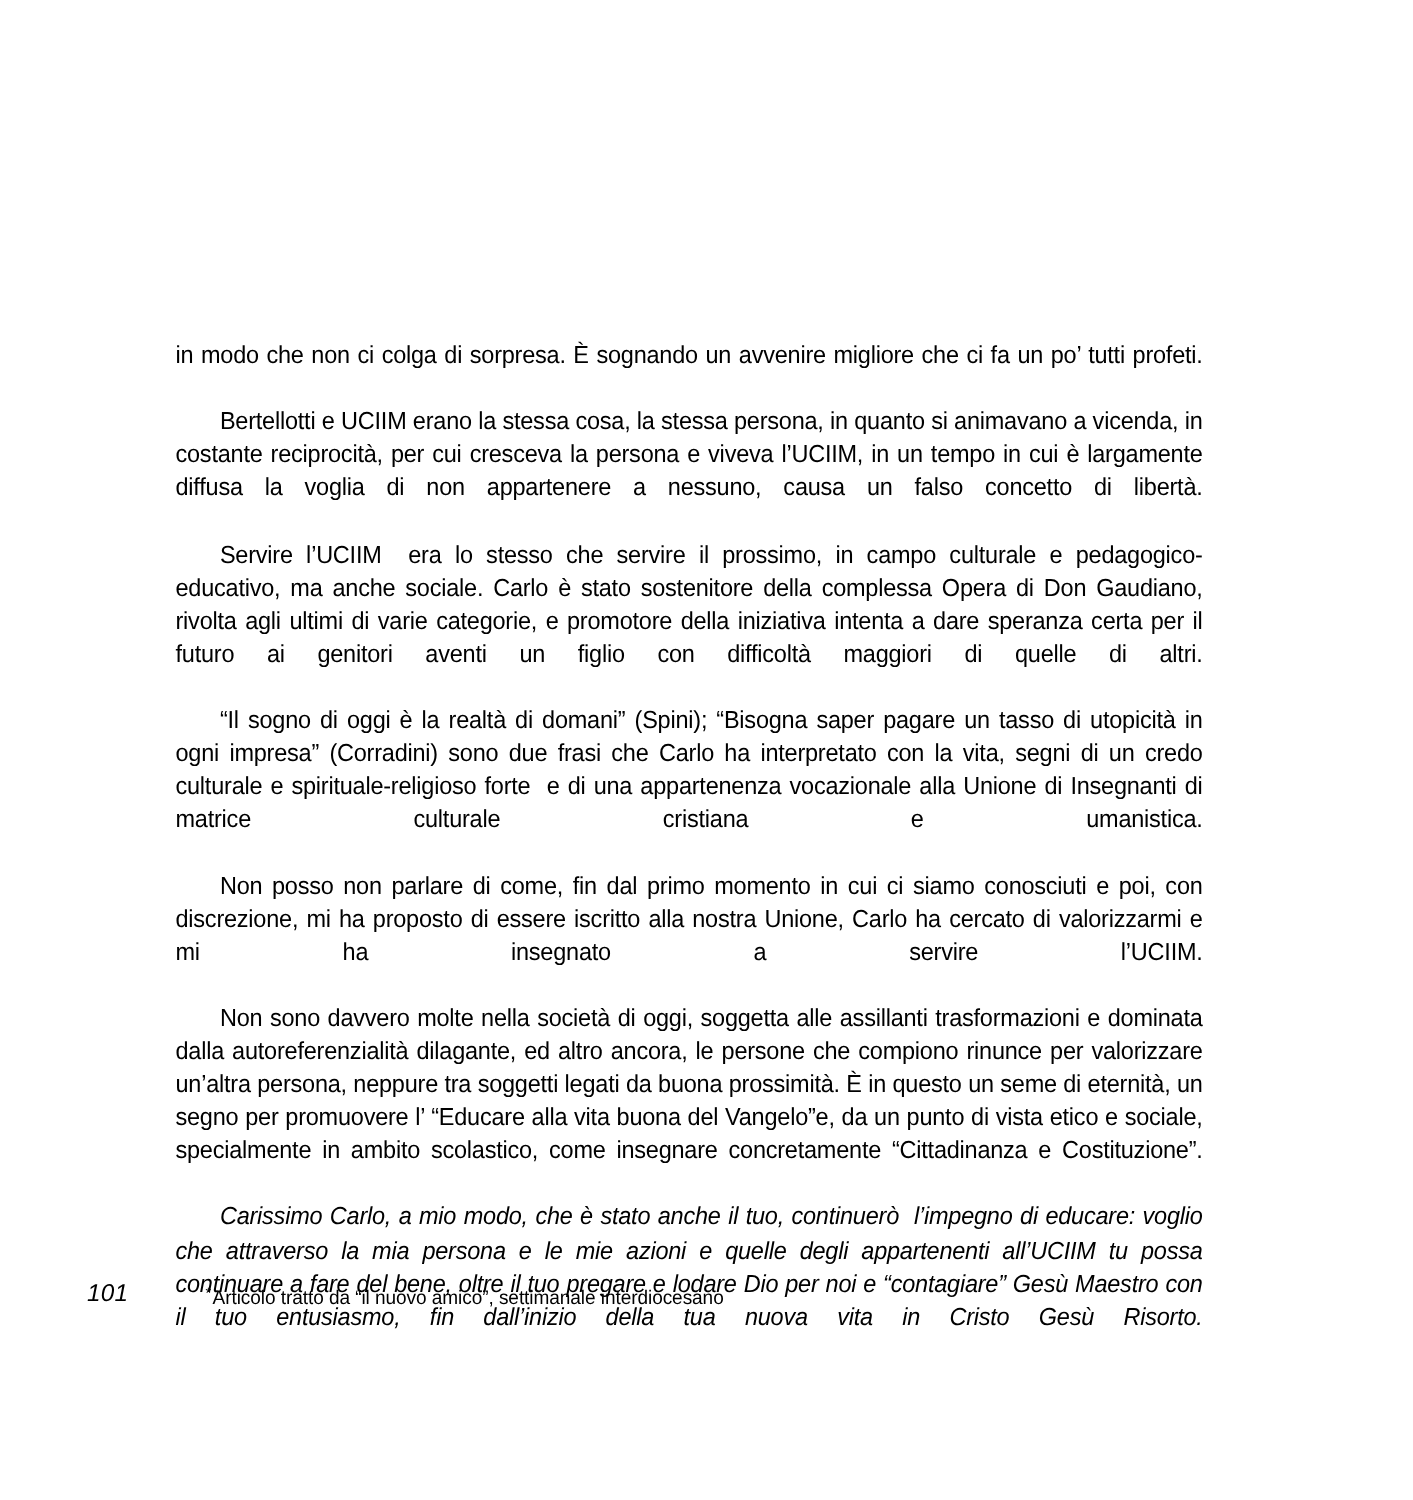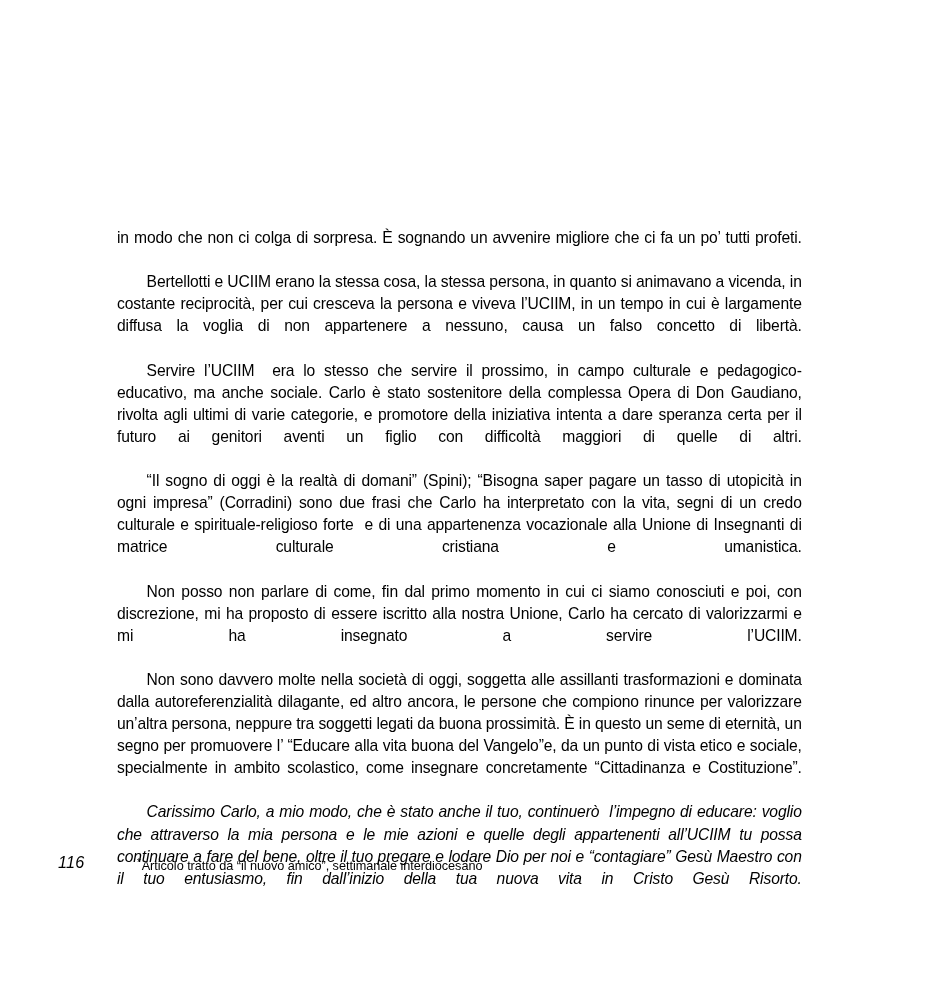--- a/index.html
+++ b/index.html
@@ -119,19 +119,19 @@
 
     <p class="para indent">Non posso non parlare di come, fin dal primo momento in cui ci siamo conosciuti e poi, con discrezione, mi ha proposto di essere iscritto alla nostra Unione, Carlo ha cercato di valorizzarmi e mi ha insegnato a servire l’UCIIM.</p>
 
     <p class="para indent">Non sono davvero molte nella società di oggi, soggetta alle assillanti trasformazioni e dominata dalla autoreferenzialità dilagante, ed altro ancora, le persone che compiono rinunce per valorizzare un’altra persona, neppure tra soggetti legati da buona prossimità. È in questo un seme di eternità, un segno per promuovere l’ “Educare alla vita buona del Vangelo”e, da un punto di vista etico e sociale, specialmente in ambito scolastico, come insegnare concretamente “Cittadinanza e Costituzione”.</p>
 
     <p class="para indent italic">Carissimo Carlo, a mio modo, che è stato anche il tuo, continuerò  l’impegno di educare: voglio che attraverso la mia persona e le mie azioni e quelle degli appartenenti all’UCIIM tu possa continuare a fare del bene, oltre il tuo pregare e lodare Dio per noi e “contagiare” Gesù Maestro con il tuo entusiasmo, fin dall’inizio della tua nuova vita in Cristo Gesù Risorto.</p>
 
   </div>
 
   <div class="footer">
-    <div class="page-number">116</div>
+    <div class="page-number">101</div>
     <div class="footnote">
       <span class="fn-marker">*</span><span>Articolo tratto da “il nuovo amico”, settimanale interdiocesano</span>
     </div>
   </div>
 
 </div>
 
 </body></html>

